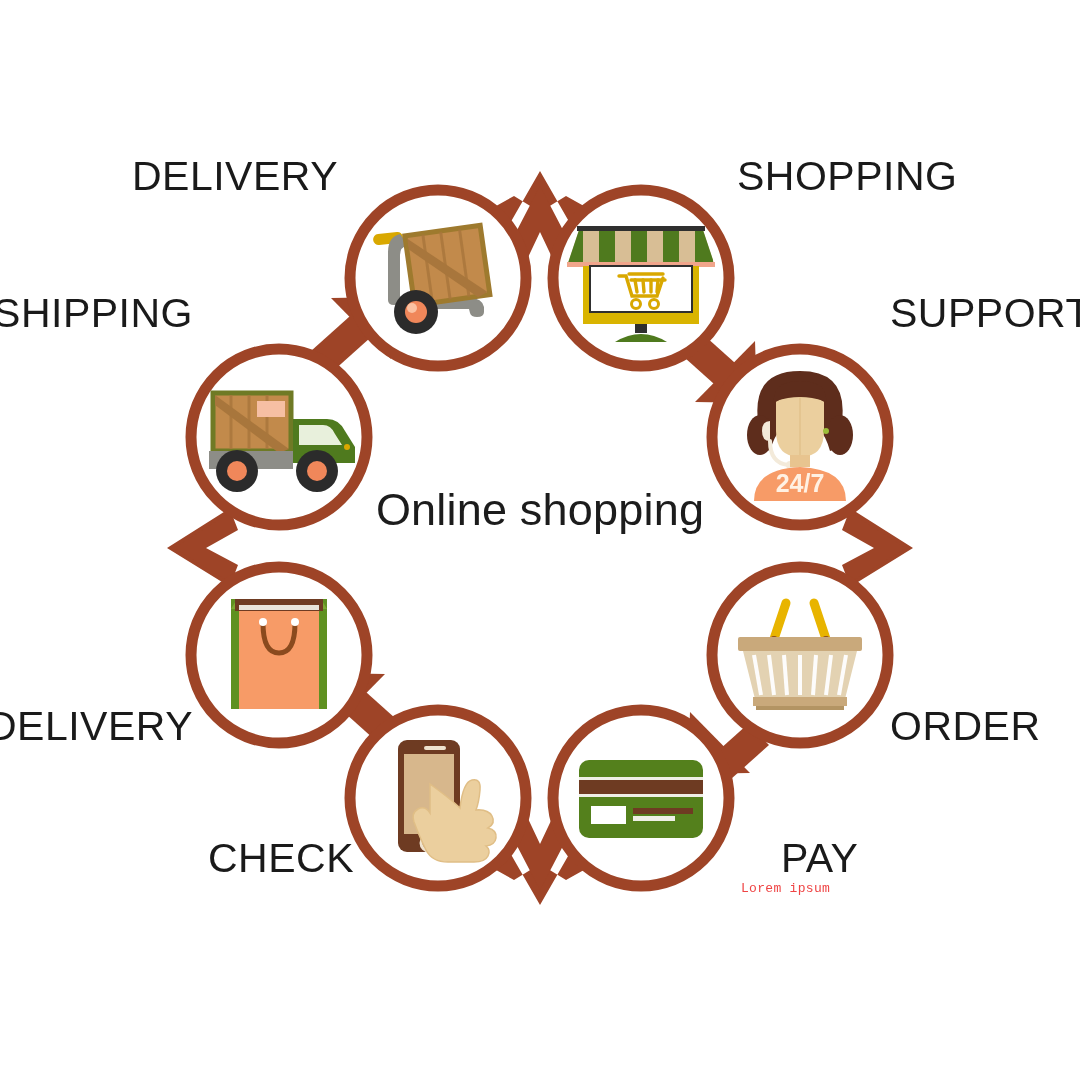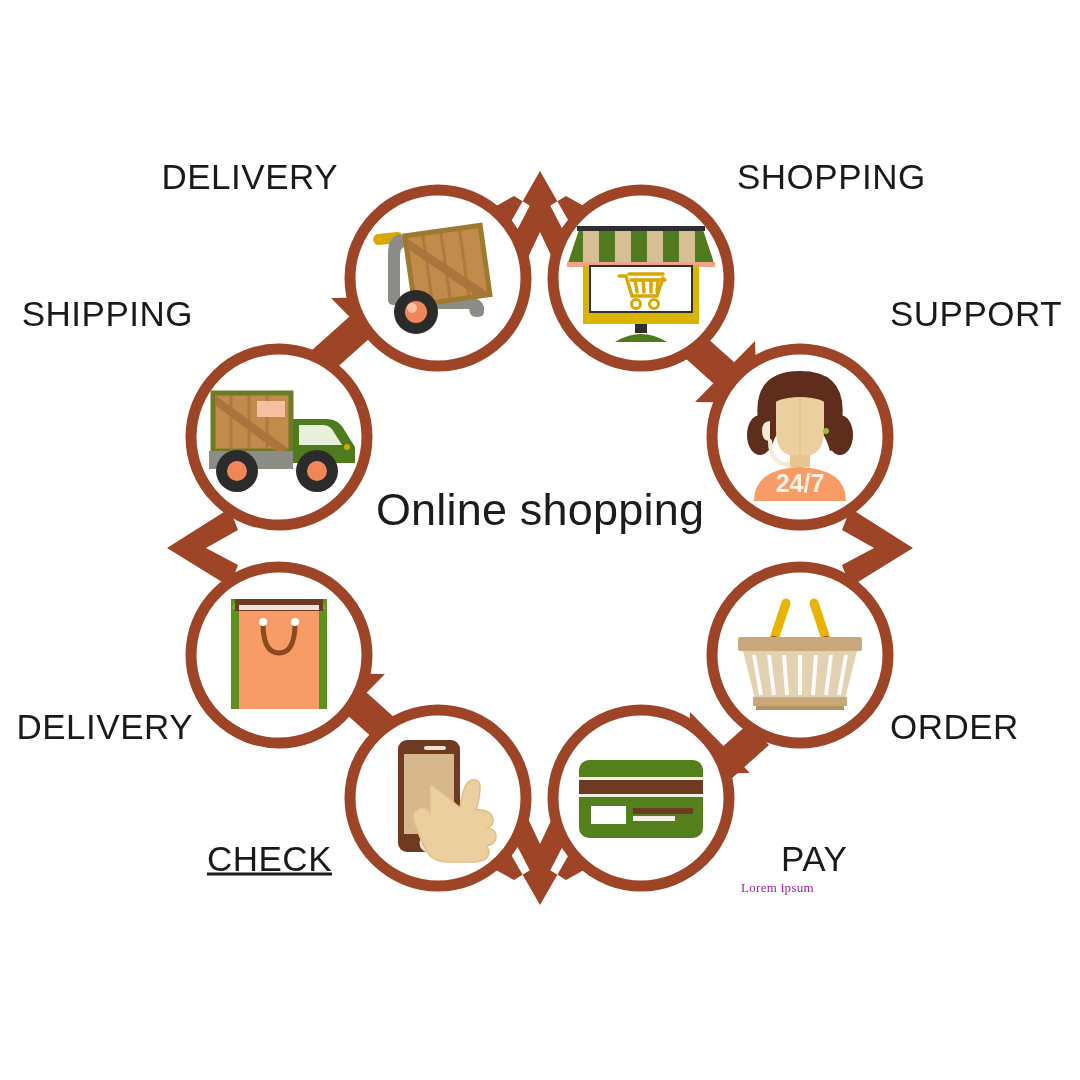--- a/index.html
+++ b/index.html
@@ -9,34 +9,34 @@
     font-family:"Liberation Sans", sans-serif;
     position:relative;
   }
   #stage{position:absolute;inset:0;width:1080px;height:1080px;}
   #diagram{position:absolute;left:0;top:0;width:1080px;height:1080px;}
 
   .label{
     position:absolute;
     color:#1a1a1a;
     font-family:"Liberation Sans", sans-serif;
-    font-size:35px;
+    font-size:41px;
     font-weight:400;
     letter-spacing:.5px;
     white-space:nowrap;
     line-height:1;
   }
   .label.r{transform:translate(0,-50%);}
   .label.l{transform:translate(-100%,-50%);}
 
   .subtle{
     position:absolute;
-    color:#a21caf;
+    color:#ef4444;
     font-size:13px;
-    font-family:Liberation Serif, serif;
+    font-family:Liberation Mono, monospace;
     white-space:nowrap;
     letter-spacing:.3px;
     transform:translate(0,-50%);
   }
 
   #center-title{
     position:absolute;
     left:540px;top:510px;
     transform:translate(-50%,-50%);
     font-family:"Liberation Sans", sans-serif;
@@ -274,19 +274,19 @@
   <div class="label r" style="left:737px;top:176px;">SHOPPING</div>
 
   <div class="label l" style="left:193px;top:313px;">SHIPPING</div>
 
   <div class="label r" style="left:890px;top:313px;">SUPPORT</div>
 
   <div class="label l" style="left:193px;top:726px;">DELIVERY</div>
 
   <div class="label r" style="left:890px;top:726px;">ORDER</div>
 
-  <div class="label l" style="left:332px;top:858px;text-decoration:underline;">CHECK</div>
+  <div class="label l" style="left:354px;top:858px;">CHECK</div>
 
   <div class="label r" style="left:737px;top:858px;margin-left:44px;">PAY</div>
 
   <div class="subtle" style="left:741px;top:888px;">Lorem ipsum</div>
 
 </div>
 
 </body></html>

